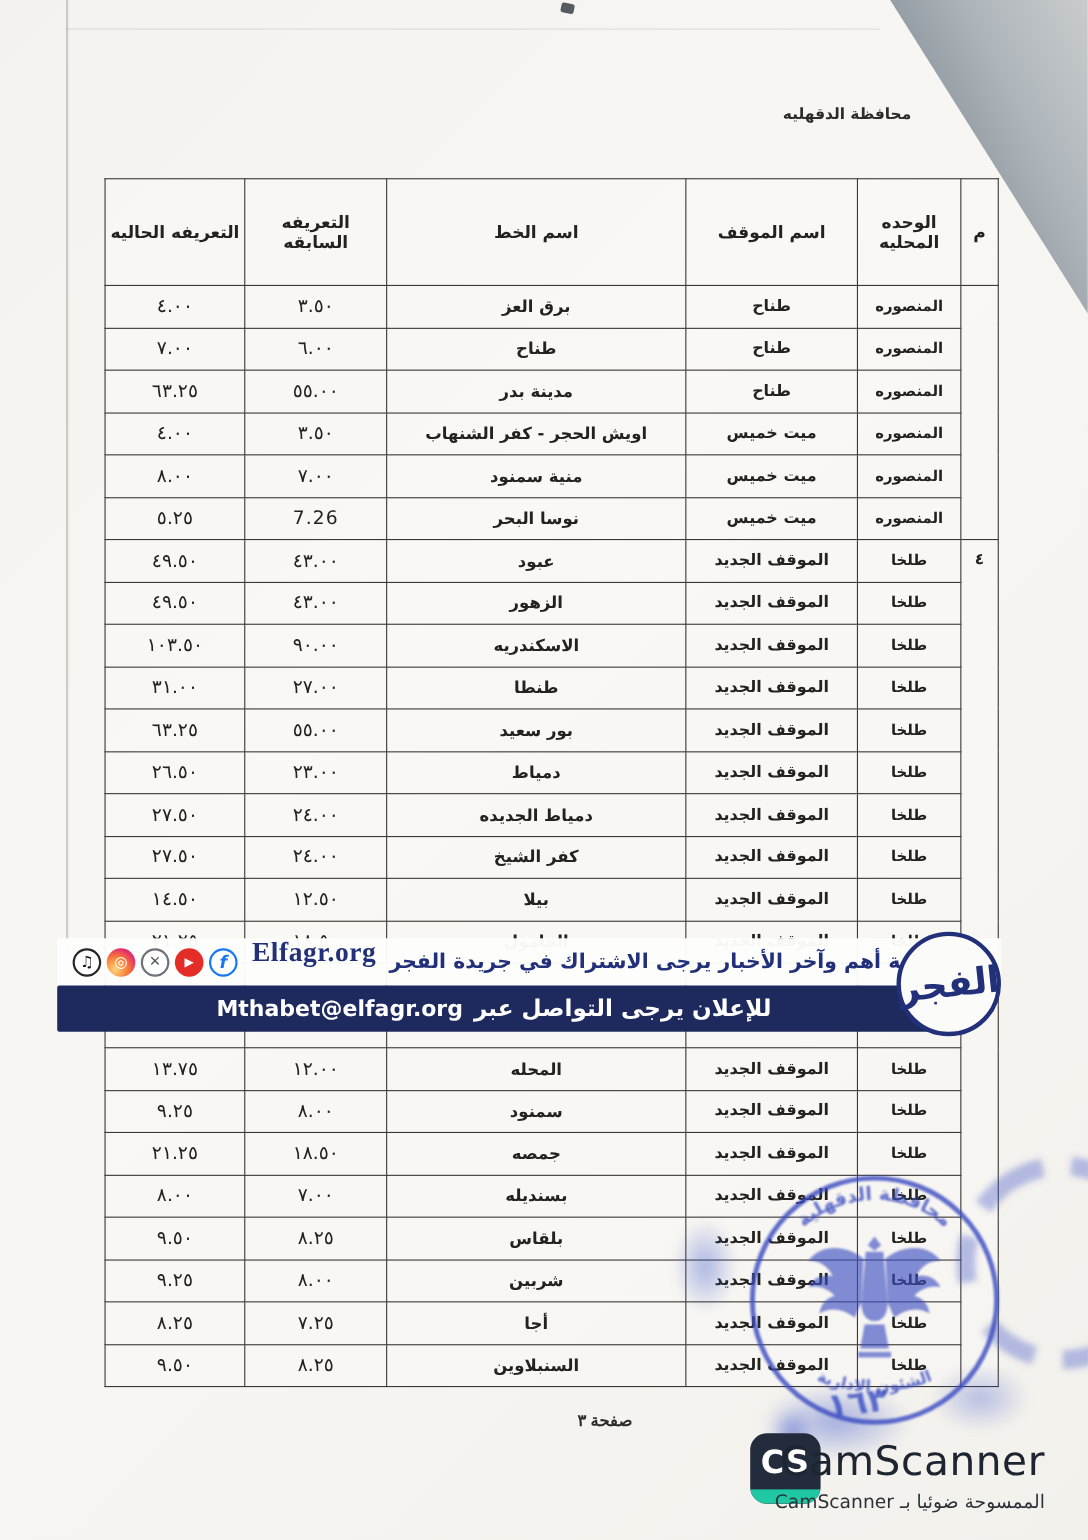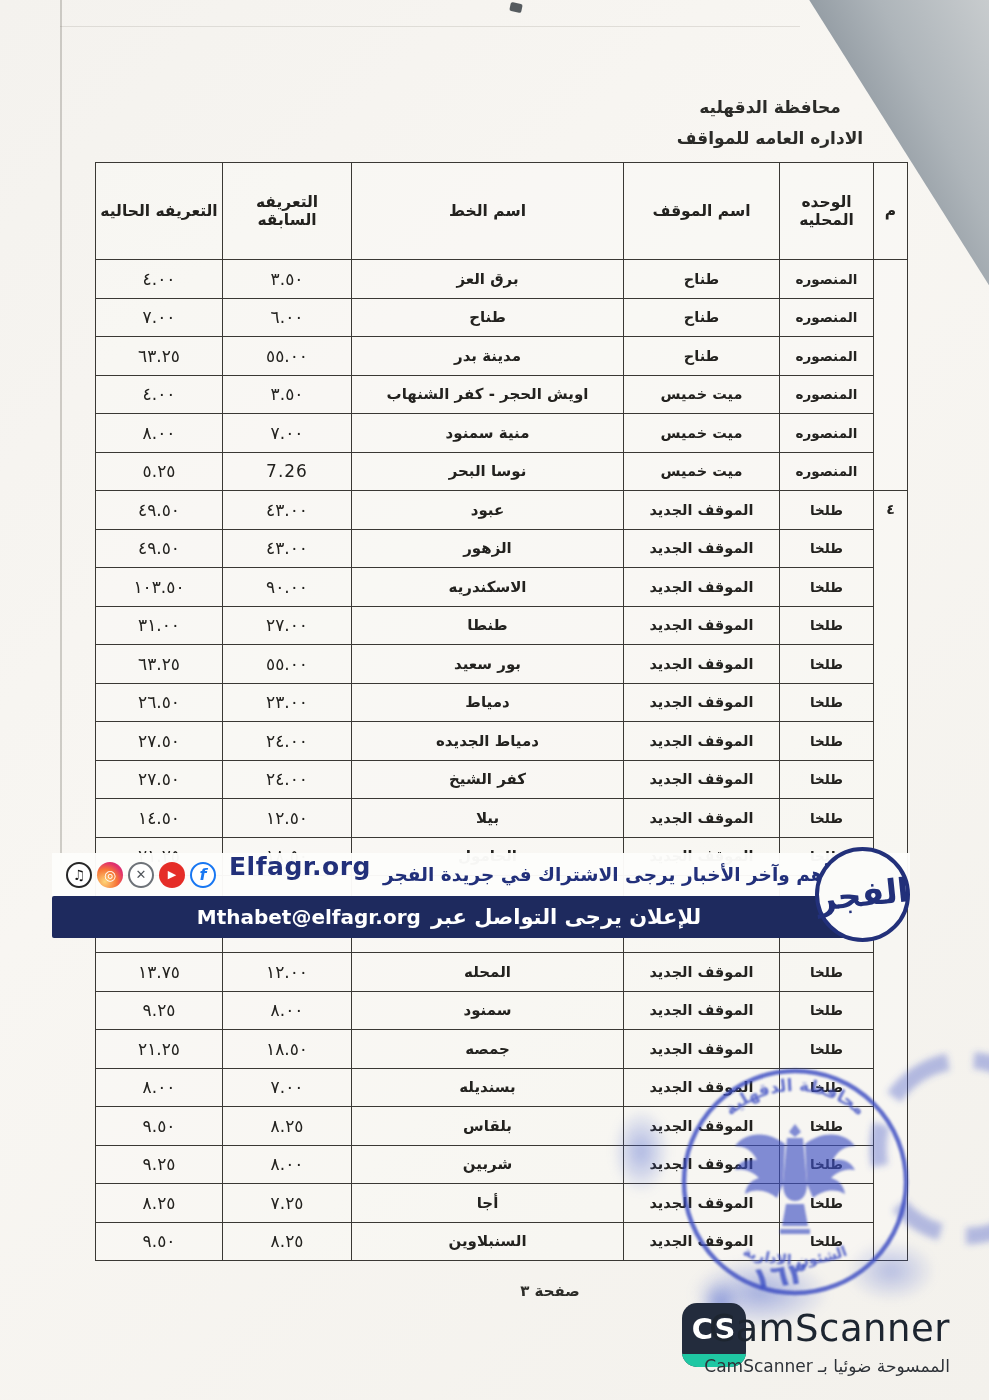--- a/index.html
+++ b/index.html
@@ -11,21 +11,21 @@
 
   
   .fold{position:absolute;left:775px;top:0;width:214px;height:310px;
     background:linear-gradient(244deg,#c8ccce 0%,#aeb5ba 30%,#8e979f 55%,#5d6873 80%,#39434d 92%,#2c343d 100%);
     clip-path:polygon(16% 0,100% 0,100% 92%);}
   .fold-shadow{position:absolute;left:770px;top:0;width:219px;height:330px;
     background:linear-gradient(244deg,rgba(0,0,0,0) 55%,rgba(90,90,85,.35) 72%,rgba(0,0,0,0) 84%);
     clip-path:polygon(6% 0,100% 0,100% 100%);}
 
   .org{position:absolute;left:640px;top:92px;width:260px;text-align:center;color:#2b2b28;
-    font-size:17px;font-weight:bold;line-height:1.85;letter-spacing:.5px;}
+    font-size:14px;font-weight:bold;line-height:1.85;letter-spacing:.5px;}
 
   table.fare-table{position:absolute;left:95px;top:162px;width:812px;border-collapse:collapse;table-layout:fixed;
     color:var(--ink,#222);}
   .fare-table col.w-m{width:34px}.fare-table col.w-unit{width:94px}.fare-table col.w-station{width:156px}
   .fare-table col.w-line{width:272px}.fare-table col.w-prev{width:129px}.fare-table col.w-curr{width:127px}
   .fare-table th,.fare-table td{border:1.4px solid #3a3834;padding:0 4px;background:rgba(252,251,248,.35);}
   .fare-table thead tr{height:97px;}
   .fare-table thead th{font-size:15.5px;font-weight:bold;text-align:center;}
   .fare-table tbody tr{height:38.5px;}
   .fare-table td{text-align:center;vertical-align:middle;}
@@ -39,39 +39,39 @@
   .banner{position:absolute;left:52px;top:853px;width:858px;height:86px;z-index:6;}
   .banner-top{position:absolute;left:0;top:0;width:100%;height:43px;background:rgba(253,253,251,.97);
     display:flex;align-items:center;padding-left:14px;box-sizing:border-box;}
   .sicon{width:26px;height:26px;border-radius:50%;display:flex;align-items:center;justify-content:center;
     font-weight:bold;margin-right:5px;box-sizing:border-box;}
   .tiktok{background:#fff;border:2.5px solid #262626;color:#111;font-size:14px;}
   .insta{background:radial-gradient(circle at 30% 75%,#fdd577,#f77737 45%,#e1306c 72%,#c13584);color:#fff;font-size:14px;}
   .xicon{background:#fff;border:2.5px solid #6d7278;color:#50555b;font-size:13px;}
   .yt{background:#e52d27;color:#fff;font-size:11px;}
   .fb{background:#fff;border:2.5px solid #1877f2;color:#1877f2;font-size:16px;font-style:italic;}
-  .brand{color:var(--brand-navy,#22307a);font-weight:800;font-size:25px;margin:0 12px 16px 8px;letter-spacing:.5px;}
+  .brand{color:var(--brand-navy,#22307a);font-weight:800;font-size:25px;margin:0 12px 16px 8px;letter-spacing:.5px;font-family:Liberation Serif, serif;}
   .follow{color:var(--brand-navy,#22307a);font-weight:bold;font-size:18.5px;}
   .banner-bar{position:absolute;left:0;top:43px;width:calc(100% - 64px);height:42px;background:var(--banner-navy,#1e2a5e);
     color:#fff;display:flex;align-items:center;justify-content:center;gap:10px;font-weight:bold;font-size:21px;border-radius:2px;}
   .banner-bar .email{font-size:20px;}
   .banner-logo{position:absolute;right:0;top:-6px;width:95px;height:95px;border-radius:50%;
     background:#fbfbf9;border:4px solid var(--brand-navy,#22307a);box-sizing:border-box;
     display:flex;align-items:center;justify-content:center;z-index:7;}
   .banner-logo span{color:var(--brand-navy,#22307a);font-weight:800;font-size:33px;transform:rotate(-6deg);}
 
   
   svg.stamp{position:absolute;left:658px;top:1048px;width:274px;height:274px;z-index:4;}
   svg.ring2{position:absolute;left:838px;top:1020px;width:151px;height:290px;z-index:3;}
   .blob{position:absolute;border-radius:50%;filter:blur(4px);z-index:3;}
   .num163{position:absolute;left:752px;top:1258px;color:rgba(55,75,195,.8);font-size:30px;font-weight:bold;
     transform:rotate(-7deg);filter:blur(1.1px);z-index:4;letter-spacing:4px;}
 
   .page-number{position:absolute;left:470px;top:1282px;width:160px;text-align:center;
-    font-size:15px;font-weight:bold;color:#2c2c28;}
+    font-size:15px;font-weight:bold;color:#2c2c28;font-family:Liberation Serif, serif;}
 
   
   .cs-icon{position:absolute;left:682px;top:1303px;width:64px;height:64px;border-radius:15px;
     background:var(--cs-dark,#232c3d);overflow:hidden;z-index:8;}
   .cs-icon .cs-letters{position:absolute;left:0;top:2px;width:100%;height:48px;display:flex;align-items:center;
     justify-content:center;color:#fff;font-weight:800;font-size:29px;letter-spacing:1px;text-align:right;}
   .cs-icon .cs-strip{position:absolute;left:0;bottom:0;width:100%;height:13px;background:var(--cs-teal,#1fc7a3);}
   .cs-name{position:absolute;right:39px;top:1307px;font-size:37px;color:#1d2530;letter-spacing:.5px;z-index:8;}
   .cs-caption{position:absolute;right:39px;top:1356px;font-size:17px;color:#2e3238;z-index:8;}
 </style>
@@ -80,21 +80,20 @@
 
 <div class="page">
   <div class="page-edge-left"></div>
   <div class="page-edge-top"></div>
   <div class="speck"></div>
   <div class="fold-shadow"></div>
   <div class="fold"></div>
 
   <div class="org" dir="rtl">
     <div>محافظة الدقهليه</div>
-    <div>الاداره العامه للمواقف</div>
   </div>
 
   <table class="fare-table" dir="rtl">
     <colgroup>
       <col class="w-m">
         <col class="w-unit">
         <col class="w-station">
         <col class="w-line">
         <col class="w-prev">
         <col class="w-curr">

